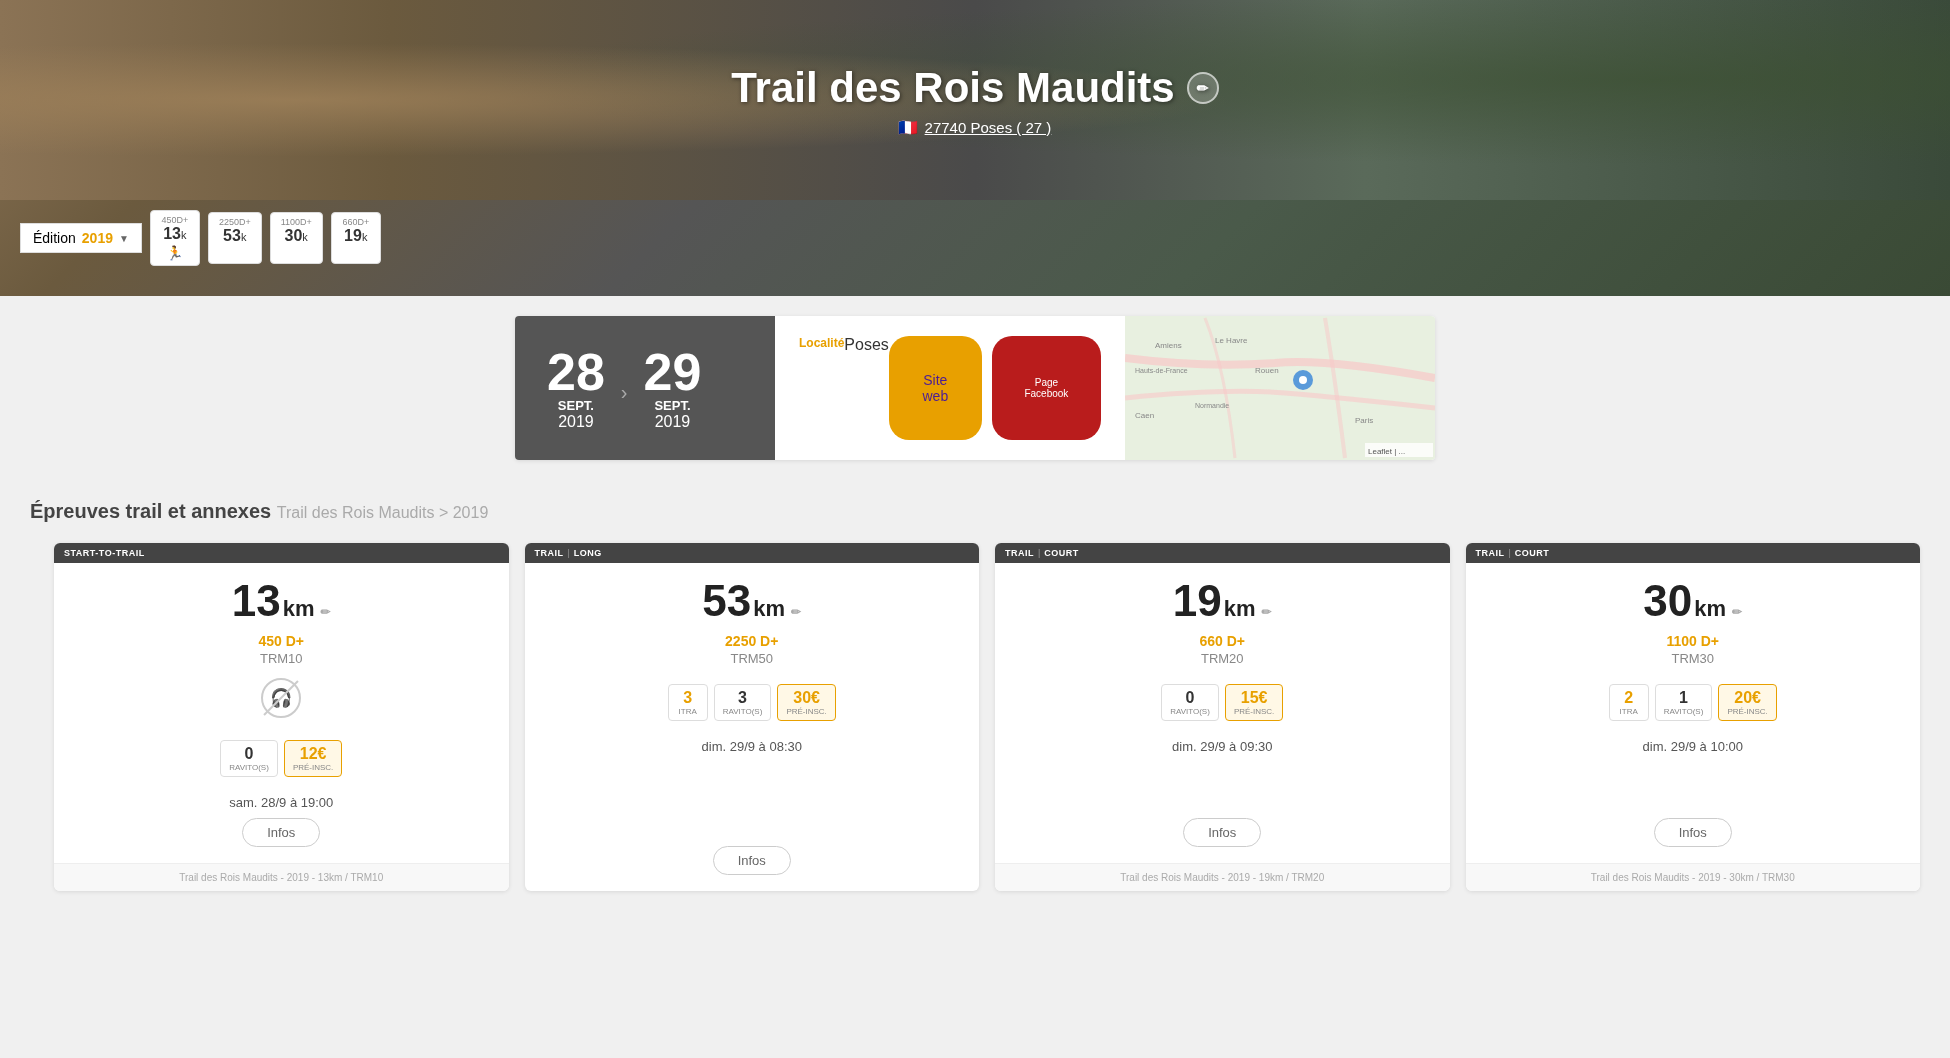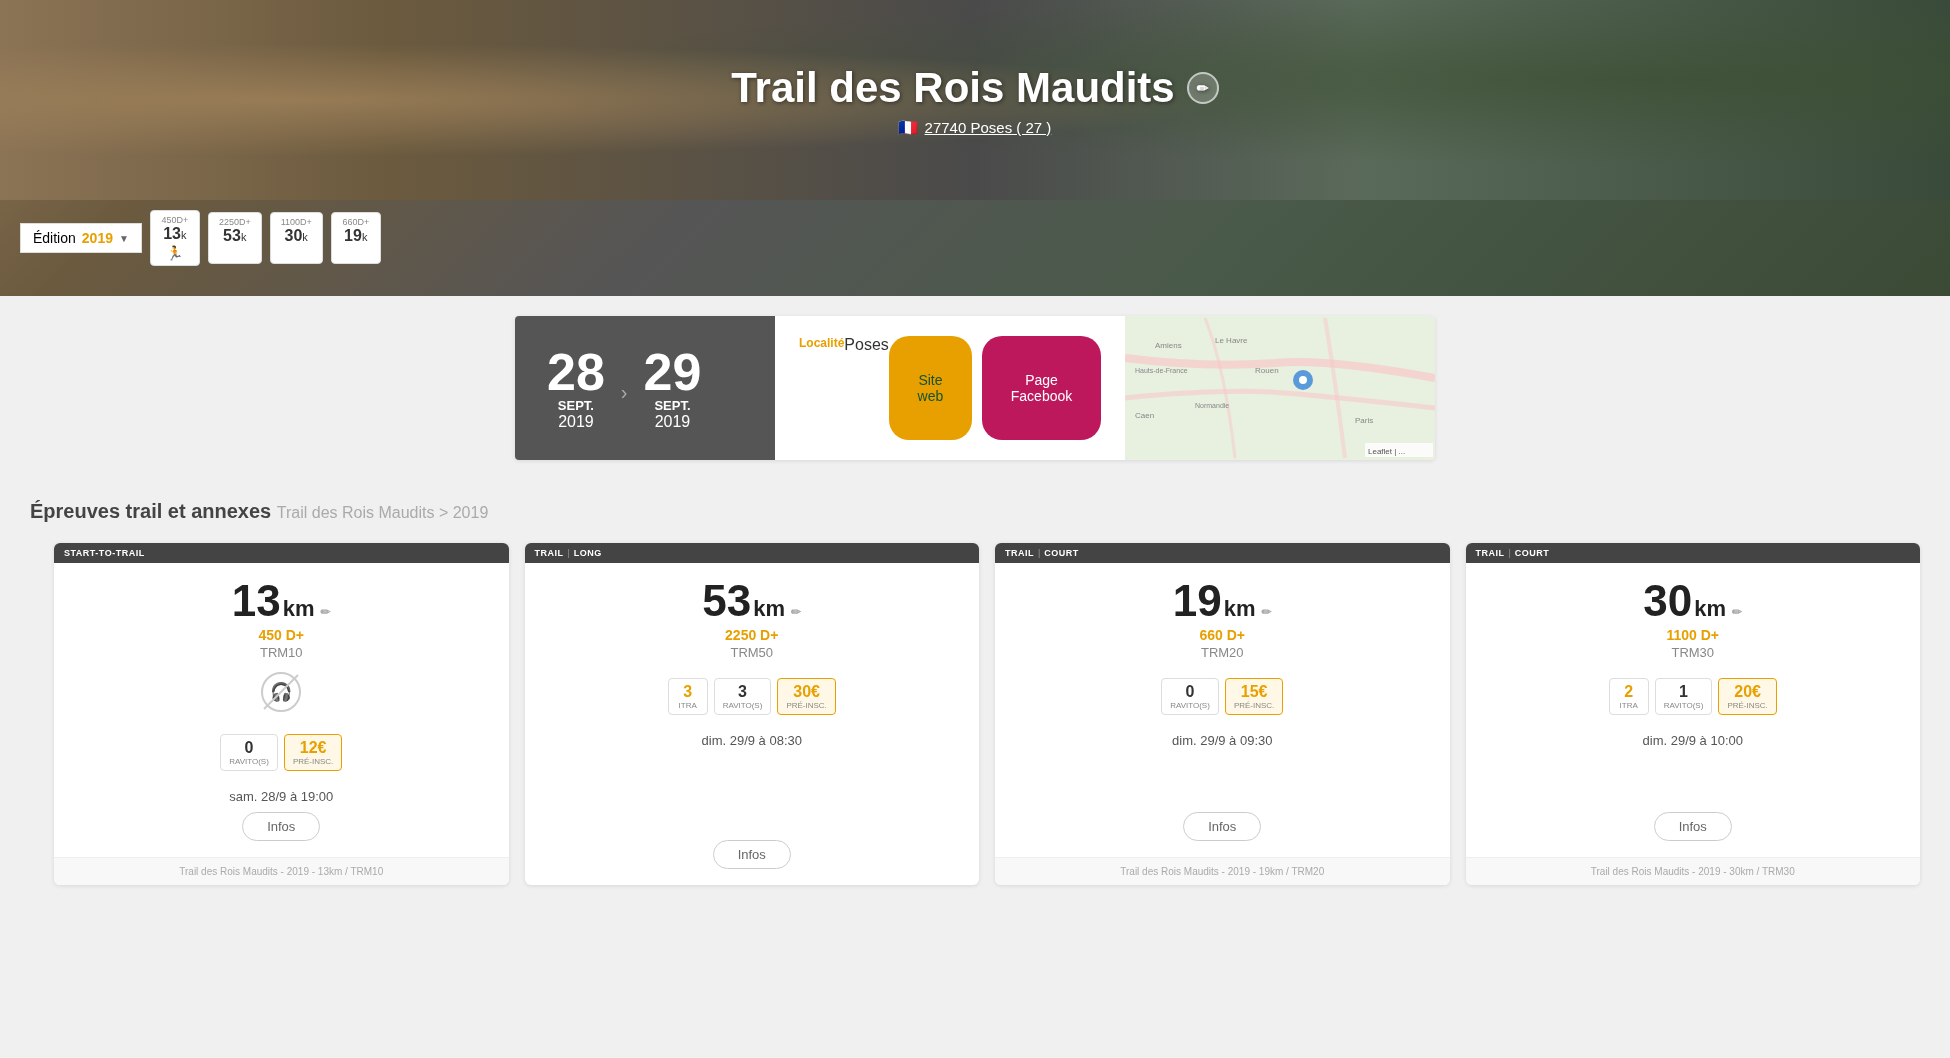--- a/index.html
+++ b/index.html
@@ -120,35 +120,35 @@
       padding: 20px 24px;
       display: flex;
       flex-direction: row;
       justify-content: center;
     }
     .localite-label { color: #e8a000; font-size: 12px; font-weight: 600; margin-bottom: 4px; }
     .localite-value { font-size: 16px; color: #333; margin-bottom: 20px; }
     .btn-row { display: flex; gap: 10px; }
     .btn-site {
       background: #e8a000;
-      color: #14532d;
+      color: #4c1d95;
       border: none;
       border-radius: 20px;
       padding: 11px 20px;
       font-size: 14px;
       cursor: pointer;
       font-weight: 500;
     }
     .btn-fb {
-      background: #be185d;
+      background: #b91c1c;
       color: white;
       border: none;
       border-radius: 20px;
       padding: 8px 20px;
-      font-size: 14px;
+      font-size: 10px;
       cursor: pointer;
       font-weight: 500;
     }
 
     
     .map-area {
       width: 310px;
       background: #e8f0e0;
       position: relative;
       overflow: hidden;
@@ -209,21 +209,21 @@
       font-size: 44px;
       font-weight: 700;
       color: #222;
       line-height: 1;
       display: flex;
       align-items: baseline;
       gap: 2px;
     }
     .race-dist .unit { font-size: 22px; font-weight: 700; }
     .race-edit { font-size: 12px; color: #aaa; margin-left: 4px; }
-    .race-elev { color: #e8a000; font-size: 14px; font-weight: 600; margin-top: 4px; }
+    .race-elev { color: #e8a000; font-size: 14px; font-weight: 600; margin-top: 10px; }
     .race-code { color: #888; font-size: 13px; margin-top: 2px; }
     .no-headphone {
       width: 40px; height: 40px;
       border: 2px solid #ccc;
       border-radius: 50%;
       display: flex;
       align-items: center;
       justify-content: center;
       margin: 12px 0;
       color: #999;

